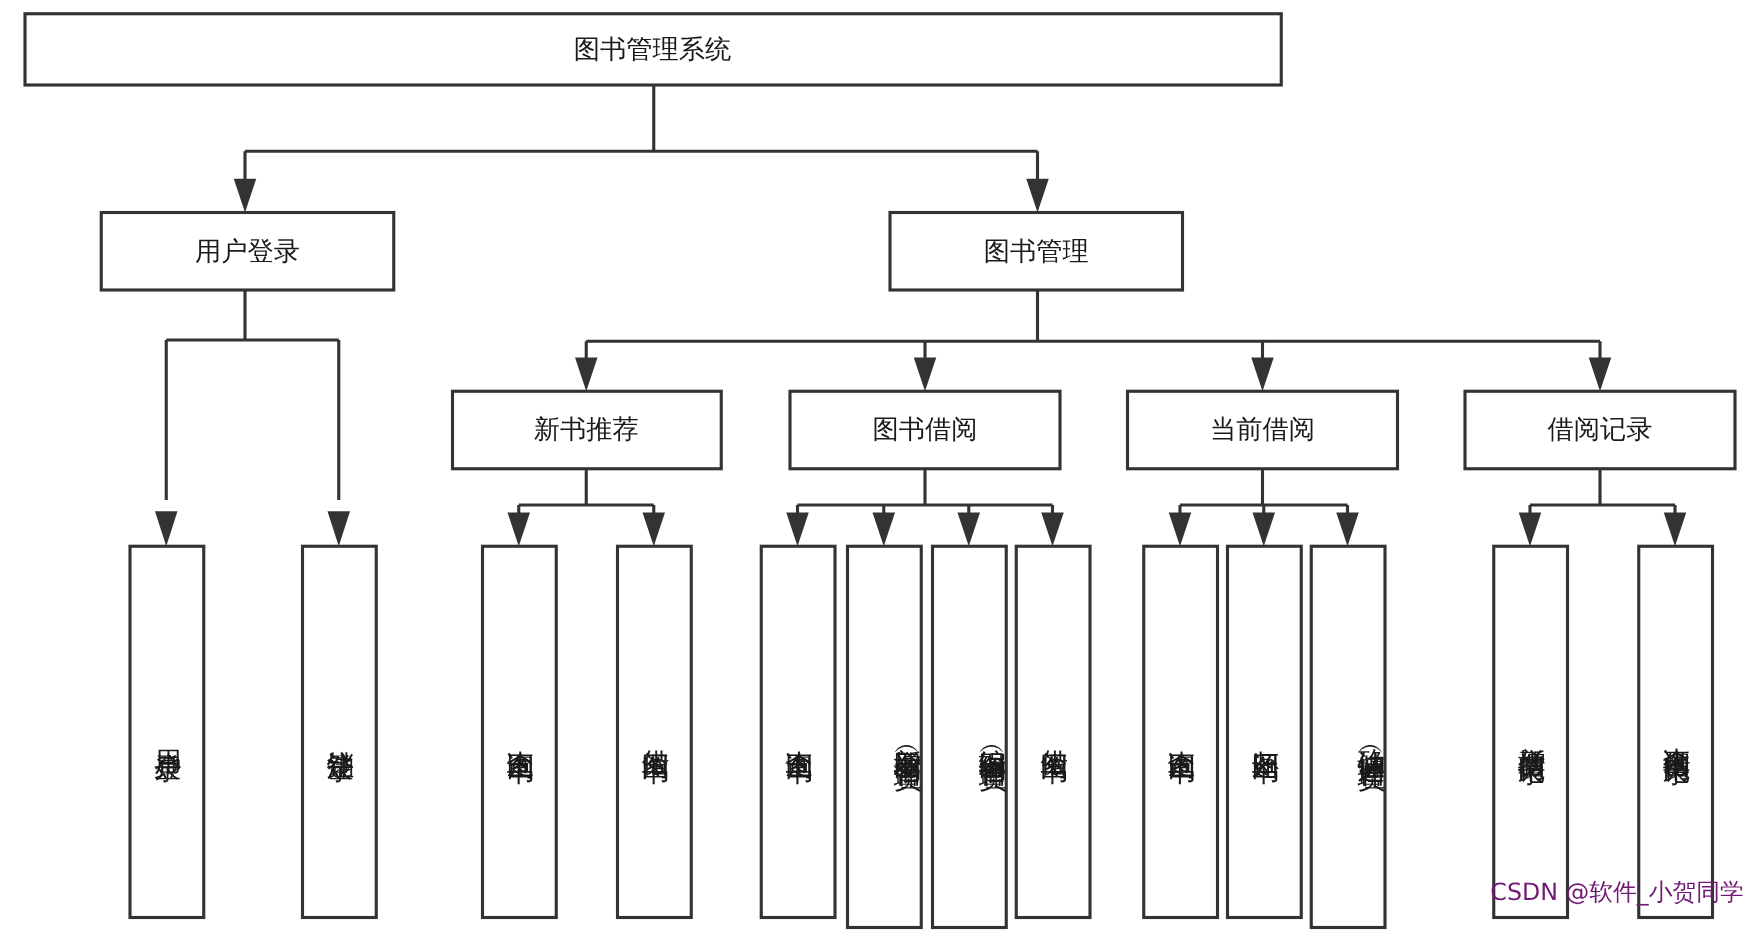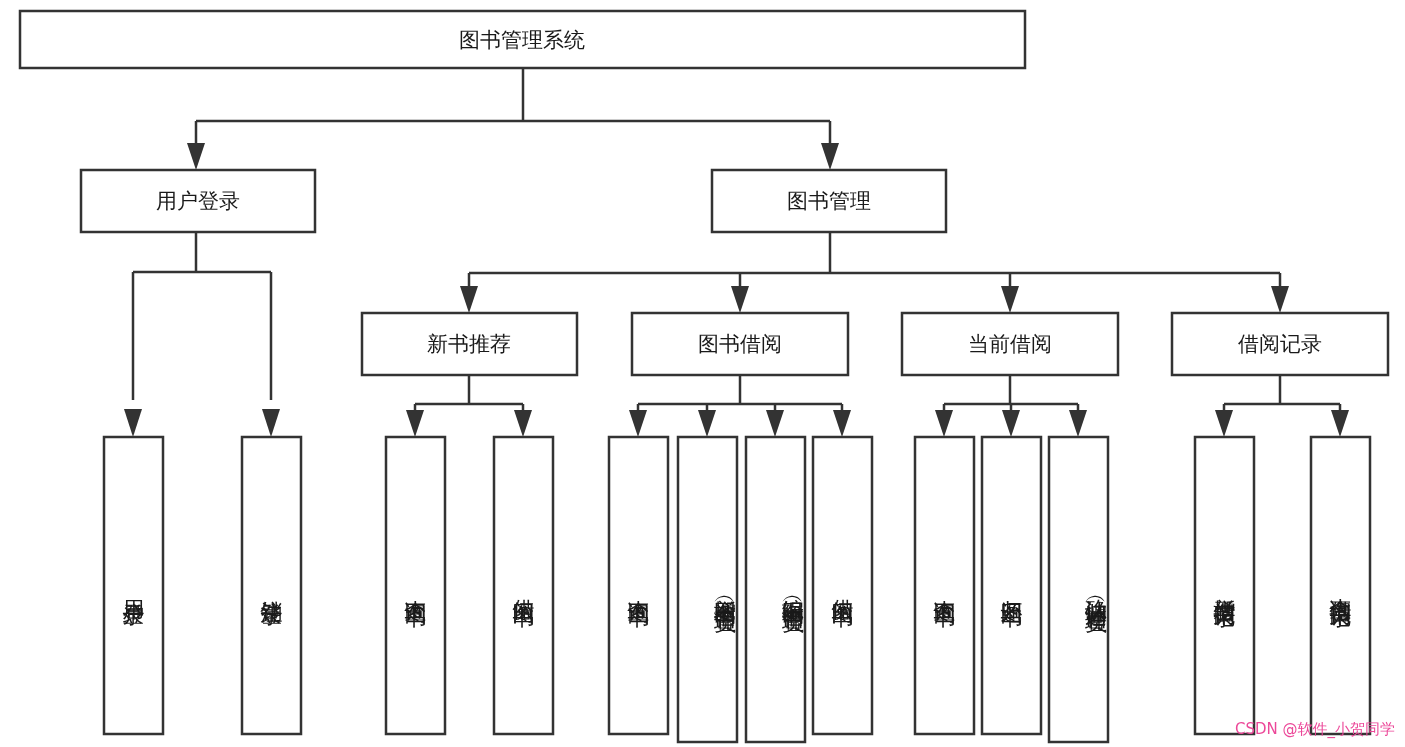--- a/index.html
+++ b/index.html
@@ -60,24 +60,24 @@
     display: flex;
     align-items: center;
     justify-content: center;
     text-align: center;
     pointer-events: none;
     user-select: none;
   }
   #watermark {
     position: absolute;
     right: 10px;
-    bottom: 8px;
-    font-family: "DejaVu Sans", "Liberation Sans", sans-serif;
-    font-size: 15px;
-    color: #ec4899;
+    bottom: 20px;
+    font-family: "DejaVu Sans", "Liberation Sans", sans-serif;
+    font-size: 19px;
+    color: #701a75;
     white-space: nowrap;
     user-select: none;
   }
 </style>
 </head>
 <body>
 
 <div id="diagram-root">
 
   <svg id="flow" viewBox="0 0 1405 747">

